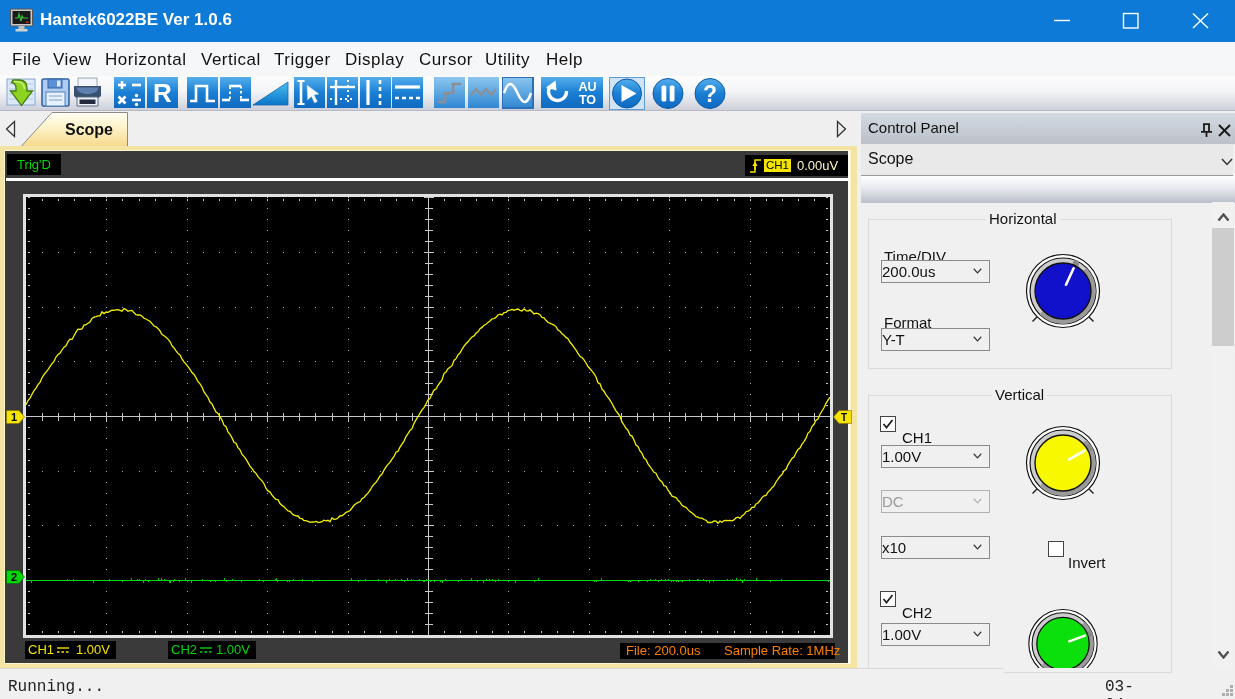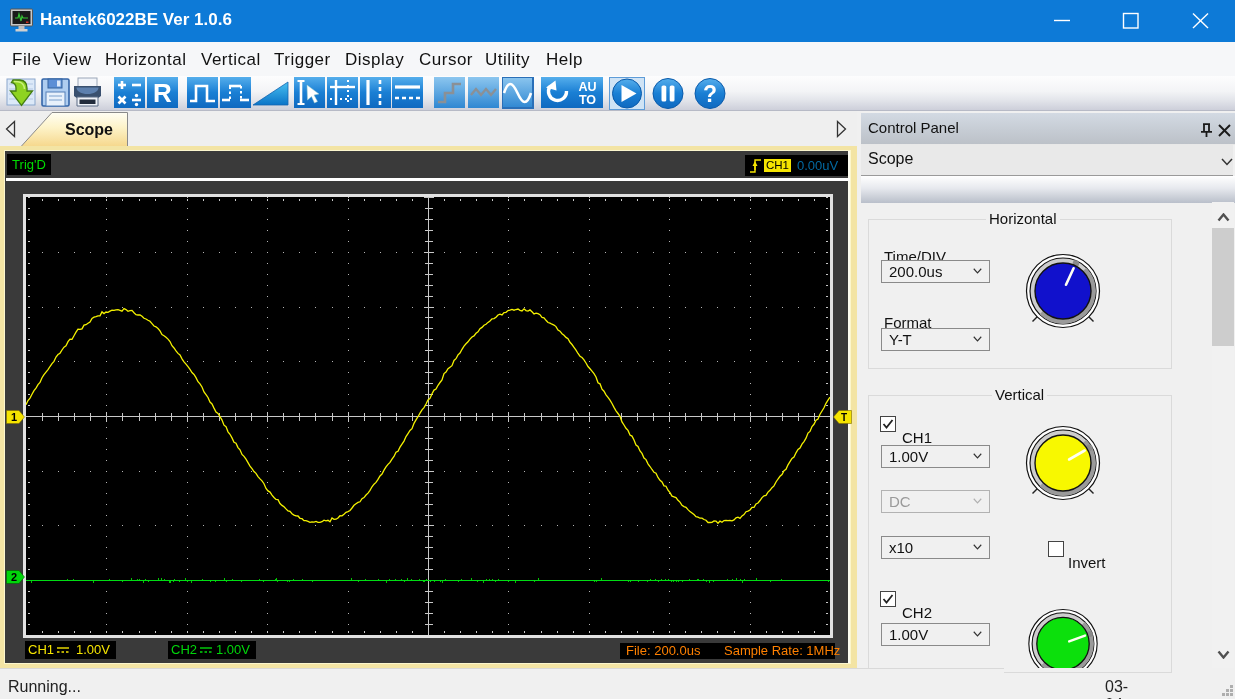--- a/index.html
+++ b/index.html
@@ -18,27 +18,27 @@
    border-right:2px solid #fcfcf0; outline:1px solid #fbf6cd; }
 .blackbox { position:absolute; background:#000; }
 #panel { left:857px; top:111px; width:373px; height:557px; background:#f0f0f0; }
 #phead { left:4px; top:2px; width:374px; height:32px;
    background:linear-gradient(180deg,#d3dae3 0%,#c6ccd4 55%,#bcc1c8 100%);
    border-bottom:1px solid #e8e8e8; }
 #pdrop { left:4px; top:34px; width:372px; height:31px; background:#e9e9e9; border-bottom:1px solid #9a9a9a; }
 #pgrad { left:4px; top:65px; width:374px; height:27px;
    background:linear-gradient(180deg,#ffffff 0%,#e7e9ee 45%,#b9bfca 100%); }
 .dd { position:absolute; width:109px; height:23px; background:#f0f0f0; border:1px solid #8a8a8a;
-   font-size:15px; color:#111; line-height:21px; padding-left:7px; }
+   font-size:15px; color:#111; line-height:21px; }
 .dd .ch { position:absolute; right:7px; top:7px; width:9px; height:6px; }
 .lbl { position:absolute; font-size:15px; color:#111;margin-top:12px; }
 .cb { position:absolute; width:16px; height:16px; background:#fff; border:1px solid #444; }
 fieldset, .gb { position:absolute; border:1px solid #dadada; }
 .gb legend, .gleg { position:absolute; font-size:15px; color:#111; background:#f0f0f0; padding:0 3px; }
-#statusbar { left:0; top:668px; width:1004px; height:31px; background:#f0f0f0; border-top:1px solid #d9d9d9; }
+#statusbar { left:0; top:668px; width:1004px; height:31px; background:#f0f0f0; border-top:1px solid #d9d9d9;font-family:Liberation Mono, monospace; }
 #statusbar .r { position:absolute; left:8px; top:9px; font-size:16px; color:#222; }
 #statusbar .d { position:absolute; left:1105px; top:9px; font-size:16px; color:#222; }
 #sbar { position:absolute; left:355px; top:91px; width:22px; height:466px; background:#f1f1f1; }
 #sbar .thumb { position:absolute; left:1px; top:26px; width:21px; height:118px; background:#cdcdcd; }
 </style></head>
 <body>
 <svg width="0" height="0">
 <defs>
 <linearGradient id="bg1" x1="0" y1="0" x2="0" y2="1">
  <stop offset="0" stop-color="#55aeec"></stop>
@@ -220,29 +220,29 @@
   <svg class="abs" style="left:21px;top:1px" width="108" height="34" viewBox="0 0 108 34">
     <polygon points="0.5,34 31,0.5 106.5,0.5 106.5,34" fill="url(#tabg)"></polygon>
     <path d="M0.5 34 L31 0.5 H106.5 V34" fill="none" stroke="#8a8a8a"></path>
     <text x="68" y="23" text-anchor="middle" font-size="16" font-weight="bold" fill="#111">Scope</text>
   </svg>
 </div>
 
 <div class="abs" id="scopewrap">
   <div class="abs" id="scopedark">
 
-    <div class="blackbox" style="left:2px;top:3px;width:44px;height:21px;color:#00dc00;font-size:13px;line-height:21px;text-align:center">Trig'D</div>
+    <div class="blackbox" style="left:2px;top:3px;width:54px;height:21px;color:#00dc00;font-size:13px;line-height:21px;text-align:center">Trig'D</div>
     <div class="blackbox" style="left:740px;top:4px;width:103px;height:21px;">
       <svg class="abs" style="left:4px;top:2px" width="14" height="17" viewBox="0 0 14 17">
         <path d="M1 15 H6 V3 H12" fill="none" stroke="#f5e400" stroke-width="1.4"></path>
         <line x1="6" y1="13" x2="6" y2="7" stroke="#f5e400" stroke-width="1.4"></line>
         <polygon points="6,4 3.5,9 8.5,9" fill="#f5e400"></polygon>
       </svg>
       <span class="abs" style="left:19px;top:3.5px;width:27px;height:13px;background:#f5e400;color:#000;font-size:11.5px;text-align:center;line-height:13px">CH1</span>
-      <span class="abs" style="left:52px;top:3px;color:#0369a1;font-size:13px">0.00uV</span>
+      <span class="abs" style="left:52px;top:3px;color:#fef9c3;font-size:13px">0.00uV</span>
     </div>
     <div class="abs" style="left:1px;top:27px;width:844px;height:2.5px;background:#fff"></div>
 
     <div class="abs" style="left:18px;top:43px;width:810px;height:444px;background:#e2e2e2"></div>
     <svg class="abs" style="left:21px;top:46px" width="804" height="438" viewBox="0 0 804 438">
       <rect width="804" height="438" fill="#000"></rect>
       <g shape-rendering="crispEdges">
           <line x1="0" y1="219.5" x2="804" y2="219.5" stroke="#c8c8c8" stroke-width="1"></line>
           <line x1="402.5" y1="0" x2="402.5" y2="438" stroke="#c8c8c8" stroke-width="1"></line>
           <line x1="16.5" y1="215.5" x2="16.5" y2="223.5" stroke="#c8c8c8" stroke-width="1"></line>

